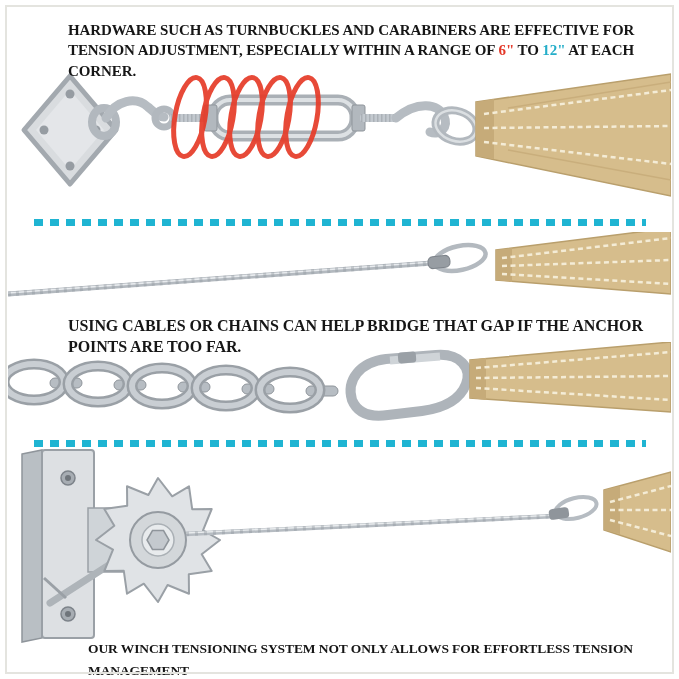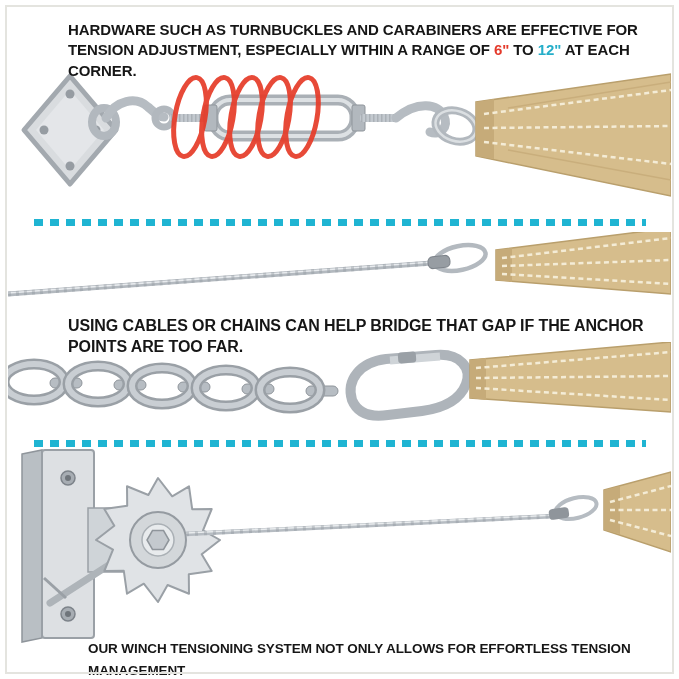--- a/index.html
+++ b/index.html
@@ -5,21 +5,21 @@
   html,body{margin:0;padding:0;}
   body{
     width:679px;height:679px;background:#ffffff;
     font-family:"Liberation Sans",sans-serif;
     -webkit-font-smoothing:antialiased;
   }
   .canvas{position:relative;width:679px;height:679px;background:#ffffff;overflow:hidden;}
   .frame{position:absolute;inset:5px;border:2px solid #e4e4df;pointer-events:none;z-index:50;}
   .txt{
     position:absolute;color:#161616;font-weight:700;
-    letter-spacing:-0.1px;z-index:10;
+    letter-spacing:-0.1px;z-index:10;font-family:Liberation Serif, serif;
   }
   .txt-top{left:68px;top:20px;width:596px;font-size:15px;line-height:1.35;}
   .txt-mid{left:68px;top:316px;width:600px;font-size:16px;line-height:1.3;}
   .txt-bottom{left:88px;top:590px;width:596px;font-size:13.5px;line-height:1.6;margin-top:48px;}
   .red{color:#e4392a;}
   .teal{color:#25aec9;}
   .divider{
     position:absolute;left:34px;width:612px;height:7px;z-index:5;
     background:repeating-linear-gradient(90deg,#1fb4d2 0 9px,transparent 9px 16px);
   }

